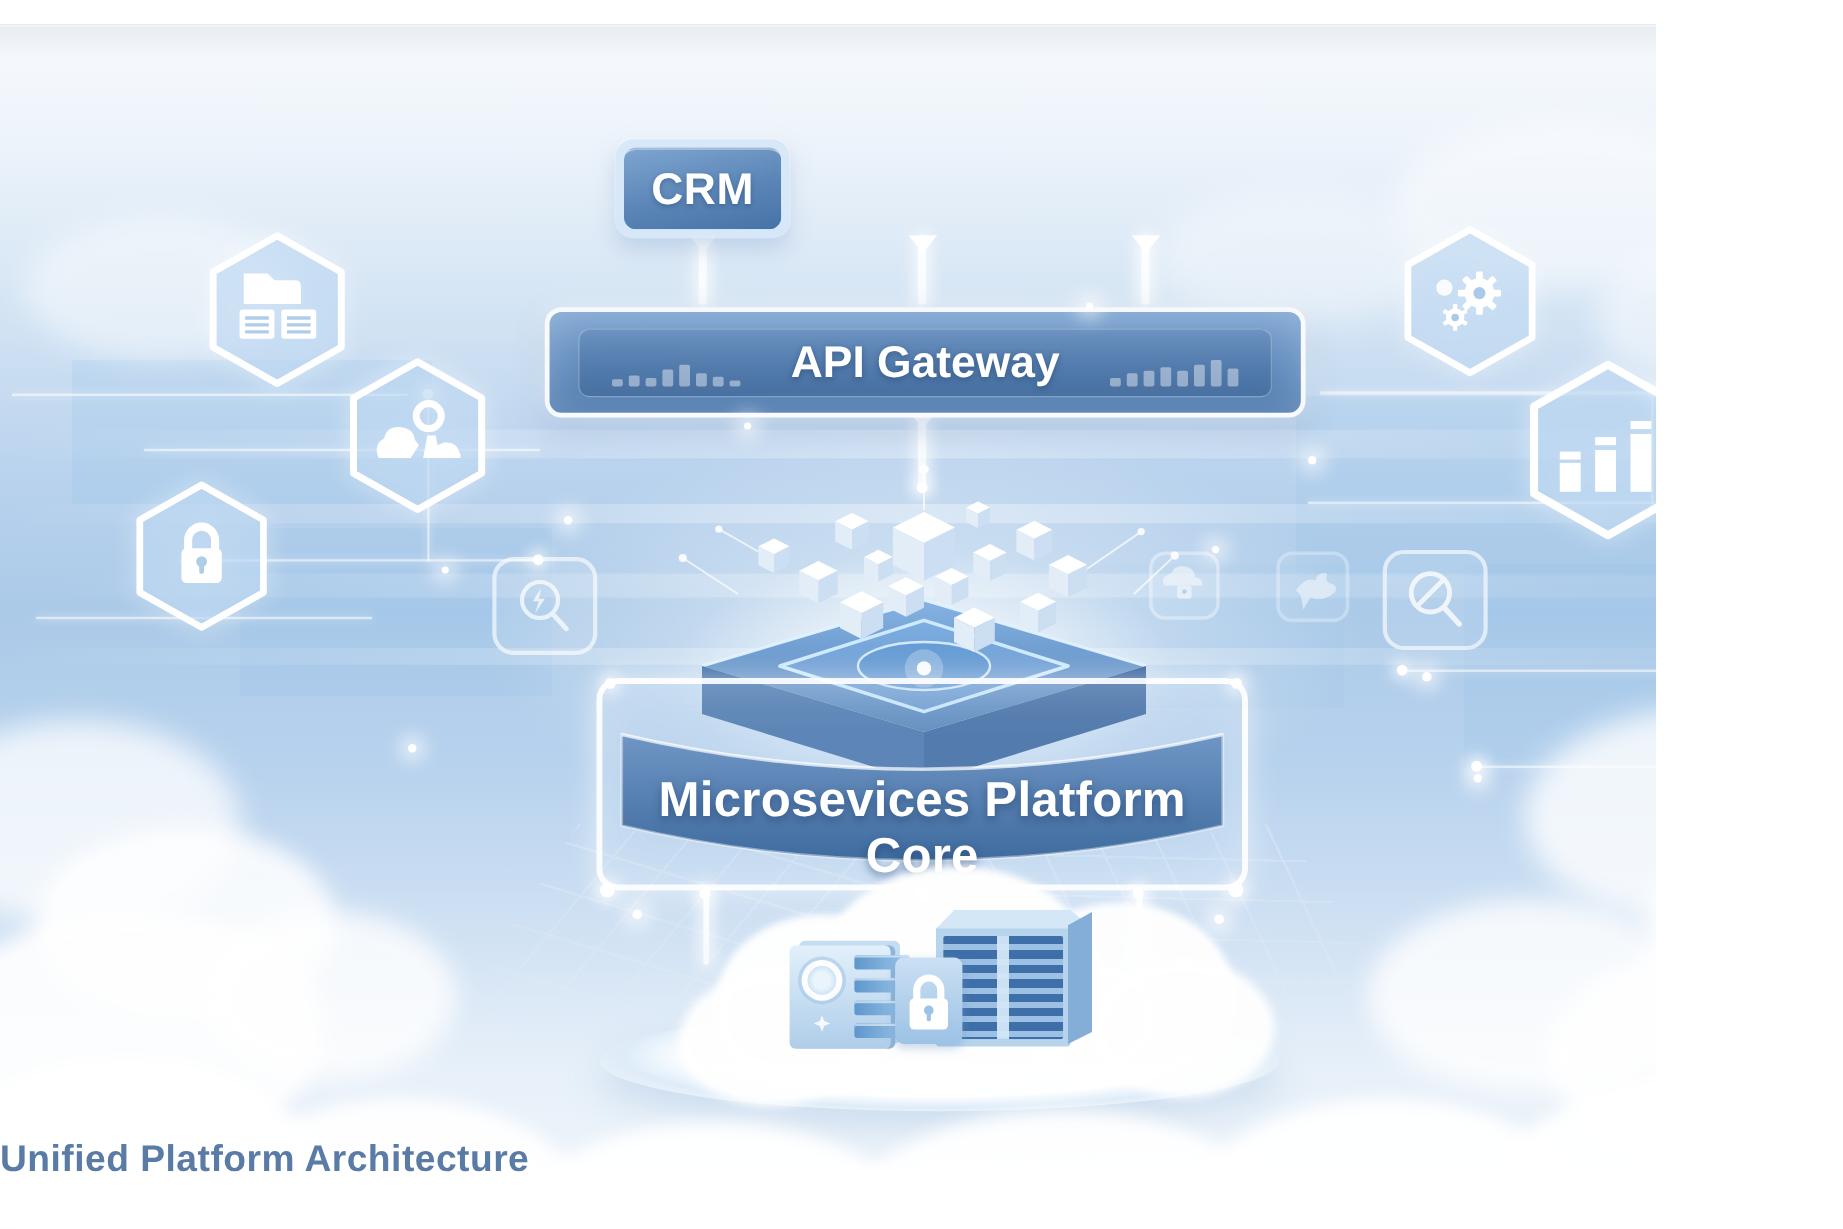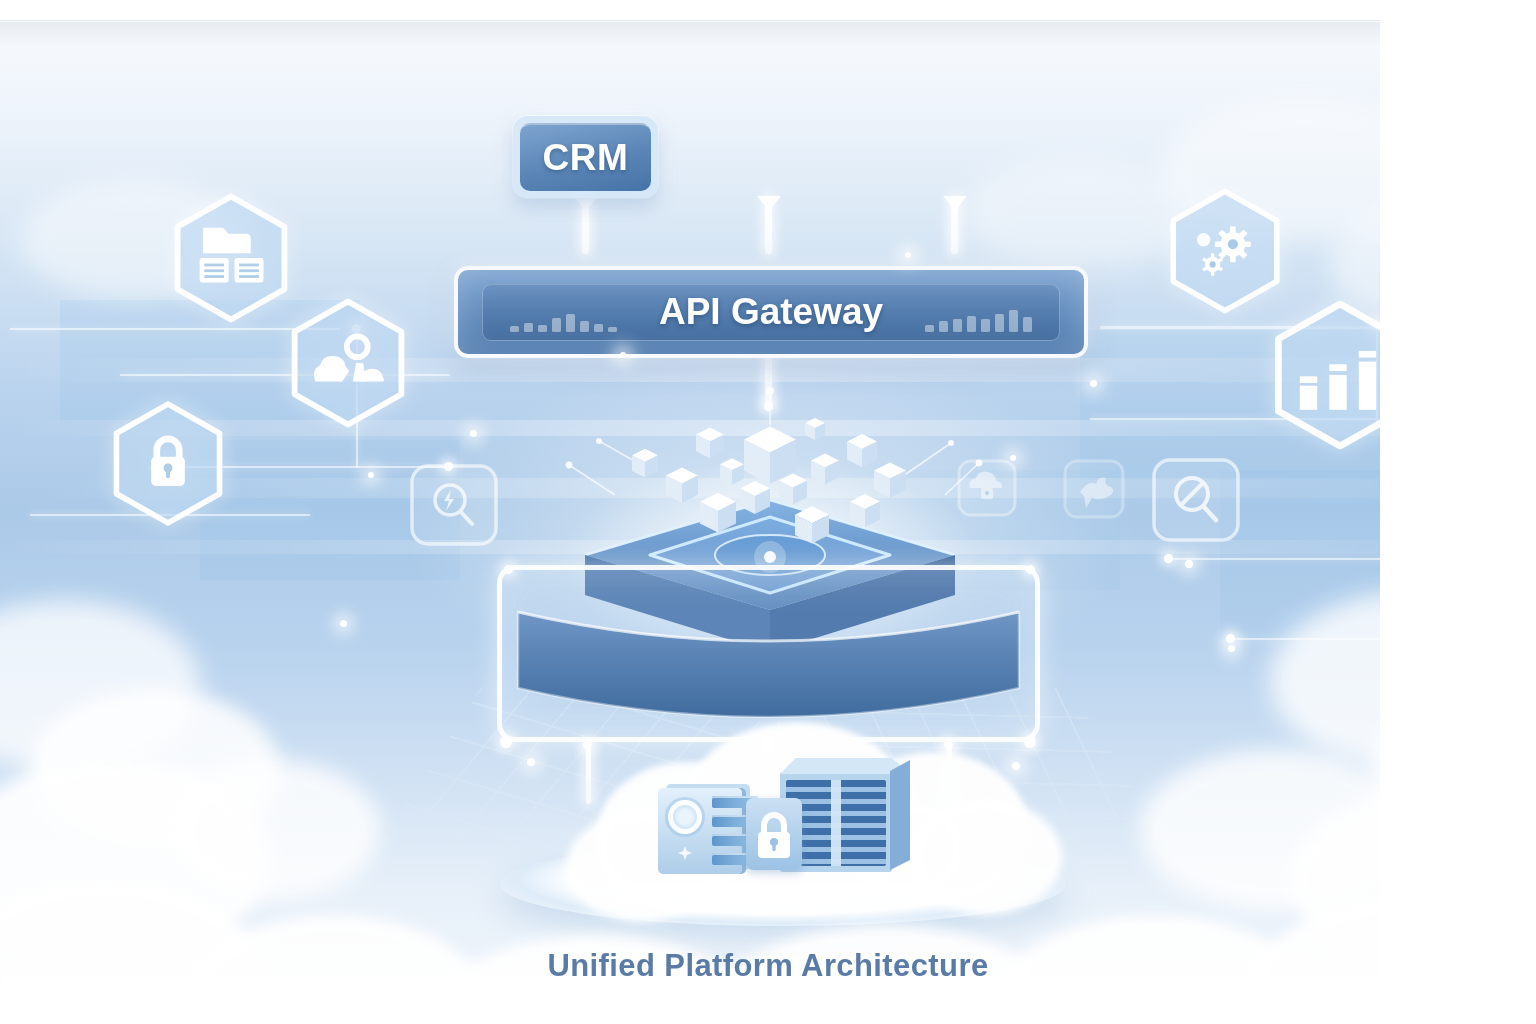--- a/index.html
+++ b/index.html
@@ -37,21 +37,21 @@
     color:#fff; font-weight:700; font-size:37px; letter-spacing:.5px;
     text-shadow:0 2px 4px rgba(28,58,98,.38); }
   
   .vline { position:absolute; width:7px; border-radius:3px;
     background:linear-gradient(180deg,rgba(255,255,255,.98),rgba(255,255,255,.8));
     box-shadow:0 0 12px 3px rgba(255,255,255,.8); }
   .flare { position:absolute; width:0; height:0;
     border-left:12px solid transparent; border-right:12px solid transparent;
     border-top:15px solid rgba(255,255,255,.92); filter:blur(.5px); }
   
-  #gateway { left:454px; top:266px; width:634px; height:92px; border-radius:14px;
+  #gateway { left:454px; top:256px; width:634px; height:92px; border-radius:14px;
     border:4px solid rgba(255,255,255,.95);
     background:linear-gradient(180deg,#7da4d1,#4d79ad);
     box-shadow:0 0 24px rgba(255,255,255,.6), 0 10px 24px rgba(90,130,180,.35), inset 0 0 34px rgba(255,255,255,.22);
     display:flex; align-items:center; justify-content:center; }
   #gateway .inner { position:absolute; left:24px; right:24px; top:14px; bottom:13px;
     background:linear-gradient(180deg,rgba(47,86,135,.16),rgba(47,86,135,.42));
     border-radius:9px; border:1px solid rgba(255,255,255,.28); }
   #gateway .label { position:relative; z-index:2; color:#fff; font-weight:700; font-size:37px;
     text-shadow:0 2px 5px rgba(23,52,92,.45); }
   .eq { position:absolute; display:flex; align-items:flex-end; gap:5px; height:28px; bottom:22px; z-index:2; }
@@ -68,21 +68,21 @@
                repeating-linear-gradient(9deg,rgba(255,255,255,.85) 0 2px,transparent 2px 36px);
     -webkit-mask-image:linear-gradient(180deg,rgba(0,0,0,.95),transparent 90%);
     mask-image:linear-gradient(180deg,rgba(0,0,0,.95),transparent 90%); }
   
   #base-ellipse { left:500px; top:842px; width:566px; height:84px; border-radius:50%;
     background:radial-gradient(ellipse at 50% 45%,rgba(255,255,255,.97) 0 52%,rgba(219,235,249,.75) 66%,rgba(205,227,246,0) 73%);
     box-shadow:0 14px 30px rgba(140,175,215,.3); }
   .srv-rows div { position:absolute; border-radius:2px;
     background:linear-gradient(90deg,#5e96cc,#9dc7ea);
     box-shadow:inset 0 2px 0 rgba(255,255,255,.55); }
-  #caption { left:0; top:948px; width:1536px; text-align:center; color:#5b7ba7;
+  #caption { left:0; top:948px; width:1536px; text-align:left; color:#5b7ba7;
     font-size:31px; font-weight:600; letter-spacing:.4px; }
 </style>
 </head>
 <body>
 
 <div id="canvas">
 
   <div class="abs patch" style="left:60px;top:300px;width:300px;height:120px;"></div>
   <div class="abs patch" style="left:200px;top:440px;width:260px;height:140px;opacity:.8;"></div>
   <div class="abs patch" style="left:1080px;top:330px;width:380px;height:150px;"></div>
@@ -344,20 +344,21 @@
       <defs>
         <linearGradient id="gBand" x1="0" y1="0" x2="0" y2="1">
           <stop offset="0%" stop-color="#6f96c5"></stop>
             <stop offset="100%" stop-color="#3f6b9e"></stop>
         </linearGradient>
       </defs>
       <path d="M 16,42 Q 266,100 517,42 L 517,118 Q 266,176 16,118 Z" fill="url(#gBand)" stroke="rgba(255,255,255,.4)" stroke-width="2.5"></path>
       <path d="M 16,42 Q 266,100 517,42" fill="none" stroke="rgba(255,255,255,.55)" stroke-width="3"></path>
     </svg>
   </div>
+  <div class="abs" id="core-label">Microsevices Platform Core</div>
   <div class="cn" style="left:504px;top:565px;"></div>
   <div class="cn" style="left:1026px;top:565px;"></div>
   <div class="cn" style="left:500px;top:736px;width:12px;height:12px;"></div>
   <div class="cn" style="left:1024px;top:736px;width:12px;height:12px;"></div>
 
   <div class="vline" style="left:586px;top:744px;height:60px;width:5px;"></div>
   <div class="vline" style="left:765px;top:744px;height:52px;"></div>
   <div class="vline" style="left:947px;top:744px;height:60px;width:5px;"></div>
   <div class="cn" style="left:583px;top:740px;"></div>
   <div class="cn" style="left:762px;top:738px;width:13px;height:13px;"></div>

